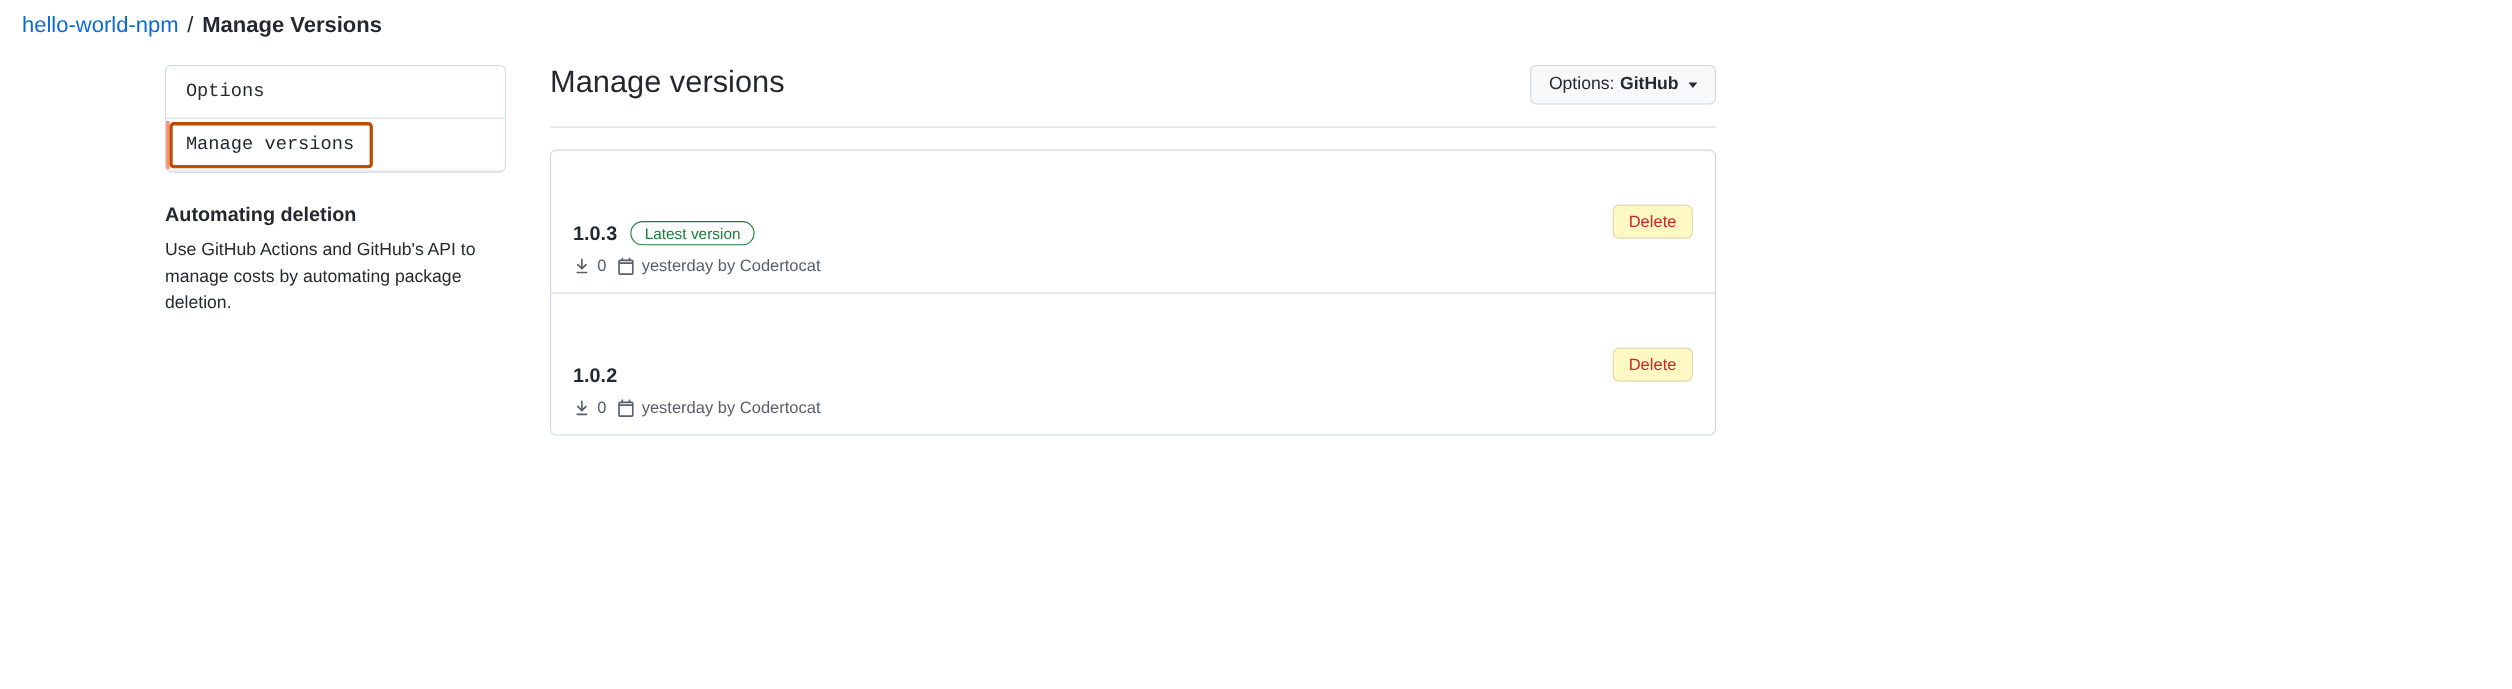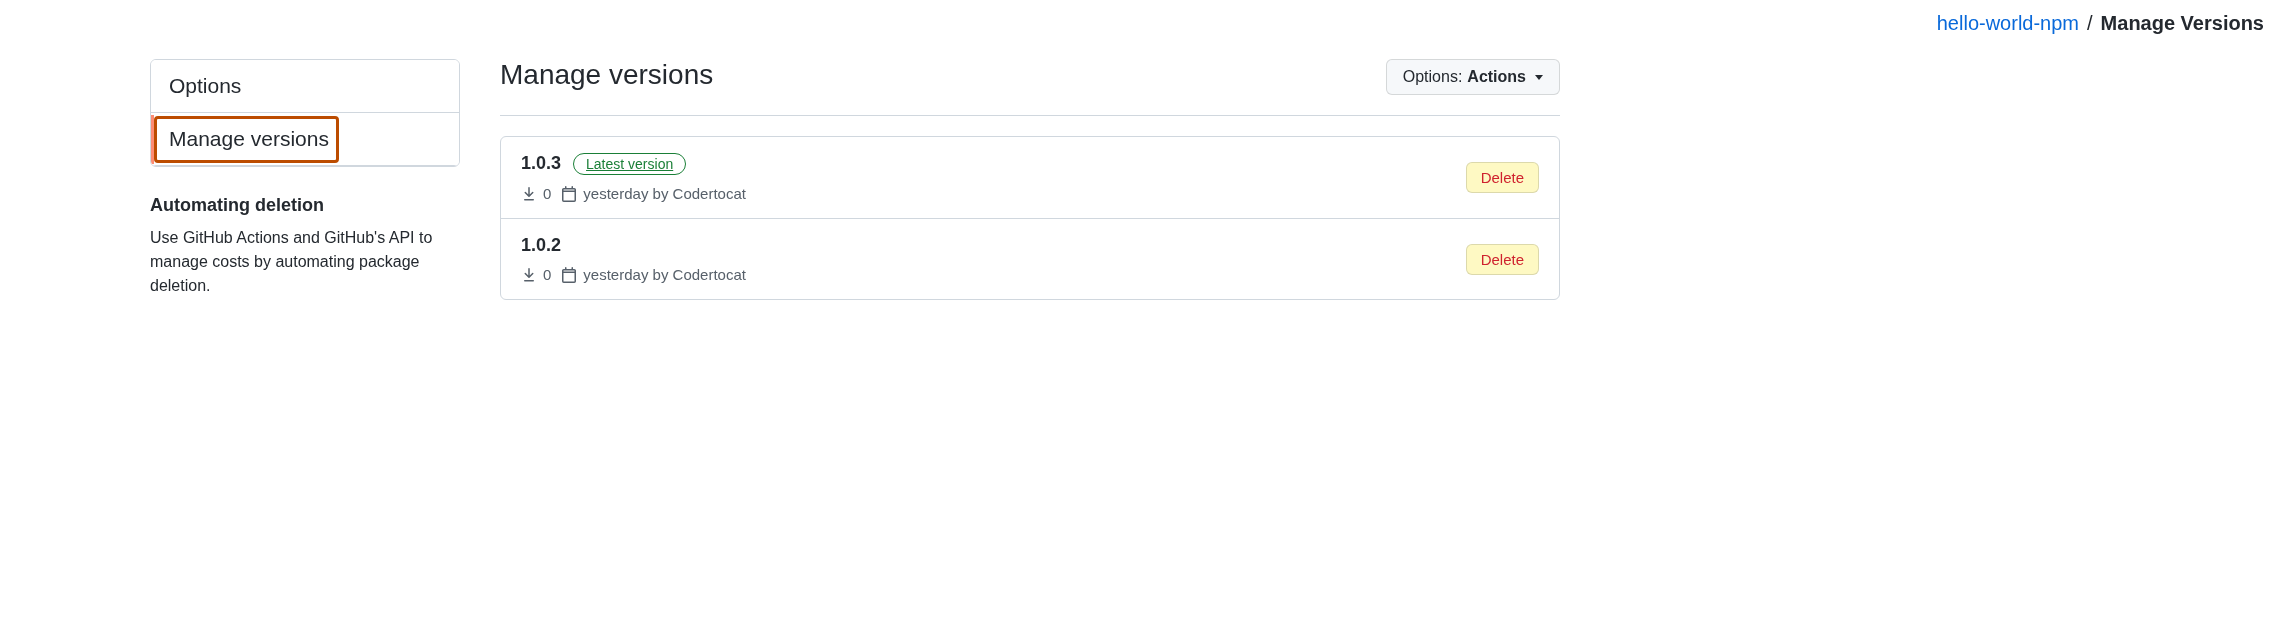--- a/index.html
+++ b/index.html
@@ -9,44 +9,44 @@
       color: #24292f;
       font-size: 14px;
       padding: 12px 20px;
     }
     .breadcrumb {
       font-size: 20px;
       margin-bottom: 24px;
       display: flex;
       align-items: center;
       gap: 8px;
-      justify-content: flex-end;
     }
     .breadcrumb a { color: #0969da; text-decoration: none; }
     .breadcrumb .sep { color: #24292f; }
     .breadcrumb .current { font-weight: 600; color: #24292f; }
 
     .layout { display: flex; gap: 40px; }
     .sidebar { width: 310px; flex-shrink: 0; margin-left: 130px; }
     .main { flex: 1; max-width: 1060px; }
 
     .nav-box {
       border: 1px solid #d0d7de;
       border-radius: 6px;
       overflow: hidden;
       background: #fff;
       margin-bottom: 28px;
     }
     .nav-item {
       padding: 14px 18px;
-      font-size: 21px;
+      font-size: 17px;
       color: #24292f;
       cursor: pointer;
       border-bottom: 1px solid #d0d7de;
       background: #fff;
+      font-family: Liberation Mono, monospace;
     }
     .nav-item:last-child { border-bottom: none; }
     .nav-item-wrap { position: relative; }
     .nav-item-wrap .highlight {
       position: absolute;
       top: 3px; left: 3px;
       right: 120px;
       bottom: 3px;
       border: 3px solid #bc4c00;
       border-radius: 4px;
@@ -92,29 +92,28 @@
     .version-list { border: 1px solid #d0d7de; border-radius: 6px; overflow: hidden; }
     .version-row {
       padding: 16px 20px;
       border-bottom: 1px solid #d0d7de;
       display: flex;
       justify-content: space-between;
       align-items: center;
     }
     .version-row:last-child { border-bottom: none; }
     .version-info { display: flex; flex-direction: column; gap: 10px; }
-    .version-top { display: flex; gap: 12px; }
+    .version-top { display: flex; align-items: center; gap: 12px; margin-top: 48px; }
     .version-num { font-size: 18px; font-weight: 600; }
     .badge {
       border: 1px solid #1a7f37;
       color: #1a7f37;
       border-radius: 2em;
       padding: 2px 12px;
       font-size: 14px;
-      text-decoration: underline;
     }
     .version-meta { display: flex; align-items: center; gap: 10px; color: #57606a; font-size: 15px; }
     .meta-group { display: flex; align-items: center; gap: 6px; }
     .delete-btn {
       border: 1px solid rgba(27,31,36,0.15);
       background: #fef9c3;
       color: #cf222e;
       border-radius: 6px;
       padding: 6px 14px;
       font-size: 15px;
@@ -144,21 +143,21 @@
 
     <h3 class="side-heading">Automating deletion</h3>
     <p class="side-text">Use GitHub Actions and GitHub's API to manage costs by automating package deletion.</p>
   </aside>
 
   <main class="main">
     <div class="main-header">
       <h1 class="main-title">Manage versions</h1>
       <button class="filter-btn">
         <span>Options:</span>
-        <span class="val">Actions</span>
+        <span class="val">GitHub</span>
         <span class="caret"></span>
       </button>
     </div>
 
     <div class="version-list">
 
     <div class="version-row">
           <div class="version-info">
             <div class="version-top">
               <span class="version-num">1.0.3</span>

